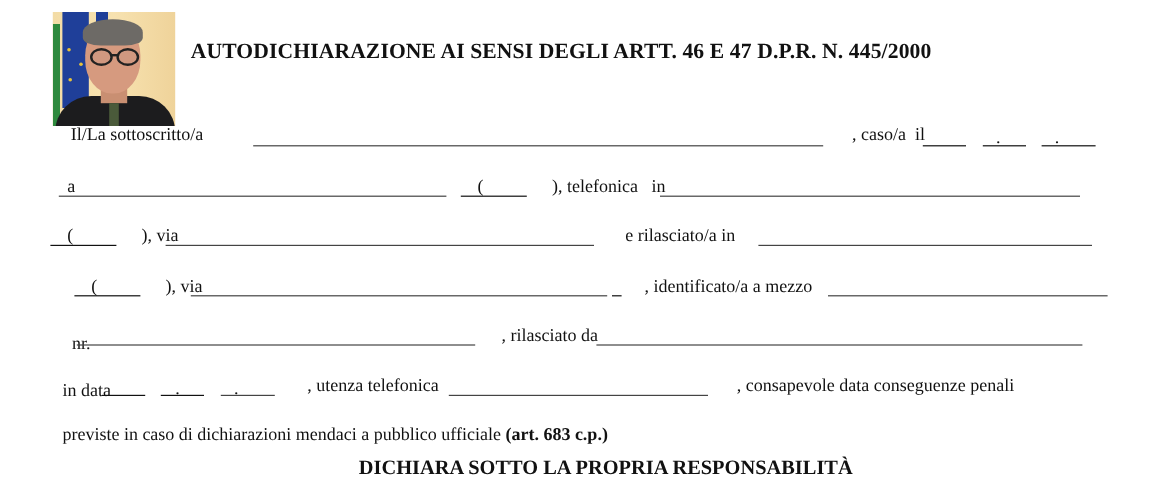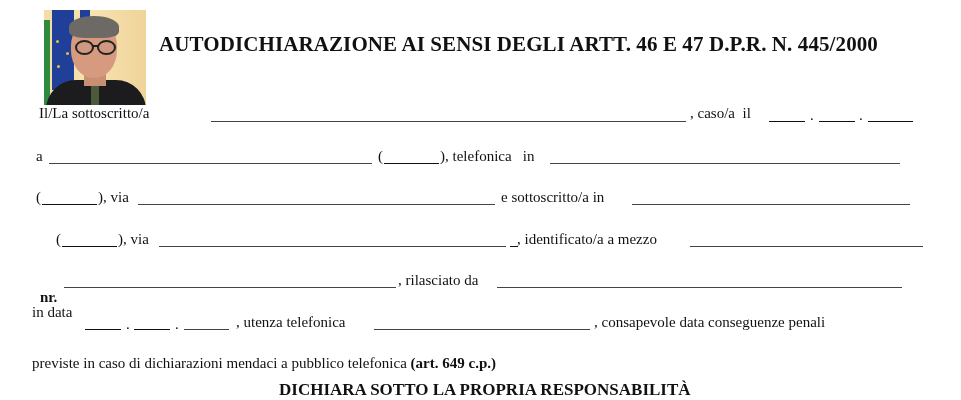--- a/index.html
+++ b/index.html
@@ -1,20 +1,20 @@
 <!DOCTYPE html>
 <html><head>
 <meta charset="utf-8">
 <style>
   html, body { margin:0; padding:0; background:#ffffff; }
   body { width:961px; height:400px; position:relative; overflow:hidden;
          font-family:"Liberation Serif", "DejaVu Serif", serif; color:#111; }
   .abs { position:absolute; white-space:pre; }
-  .t { font-size:15px; line-height:18px; }
-  .title { font-size:21px; font-weight:bold; letter-spacing:0.1px; }
+  .t { font-size:15px; line-height:18px;margin-left:20px; }
+  .title { font-size:18px; font-weight:bold; letter-spacing:0.1px; }
   .bold { font-weight:bold; }
   .field { position:absolute; border-bottom:1.2px solid #444; height:0; }
   .field.dark { border-bottom:1.6px solid #111; }
   
   .photo { position:absolute; left:44px; top:10px; width:102px; height:95px; overflow:hidden;
            background:linear-gradient(90deg,#f3dca6 0%,#f7e2b0 50%,#efd39a 100%); }
   .flag-it { position:absolute; left:0; top:10px; width:6px; height:85px; background:#2f8a3e; }
   .flag-eu { position:absolute; left:8px; top:0; width:22px; height:80px; background:#1f3f99; }
   .flag-eu2 { position:absolute; left:36px; top:0; width:10px; height:10px; background:#1f3f99; }
   .star { position:absolute; width:3px; height:3px; background:#e6c23a; border-radius:50%; }
@@ -65,41 +65,41 @@
 <div class="field" style="left:49px; top:163px; width:323px;"></div>
 <div class="abs t" style="left:378px; top:147px;">(</div>
 <div class="field dark" style="left:384px; top:163px; width:55px;"></div>
 <div class="abs t" style="left:440px; top:147px;">), telefonica   in</div>
 <div class="field" style="left:550px; top:163px; width:350px;"></div>
 
 <div class="abs t" style="left:36px; top:188px;">(</div>
 <div class="field dark" style="left:42px; top:204px; width:55px;"></div>
 <div class="abs t" style="left:98px; top:188px;">), via</div>
 <div class="field" style="left:138px; top:204px; width:357px;"></div>
-<div class="abs t" style="left:501px; top:188px;">e sottoscritto/a in</div>
+<div class="abs t" style="left:501px; top:188px;">e rilasciato/a in</div>
 <div class="field" style="left:632px; top:204px; width:278px;"></div>
 
 <div class="abs t" style="left:56px; top:230px;">(</div>
 <div class="field dark" style="left:62px; top:246px; width:55px;"></div>
 <div class="abs t" style="left:118px; top:230px;">), via</div>
 <div class="field" style="left:159px; top:246px; width:347px;"></div>
 <div class="field dark" style="left:510px; top:246px; width:8px;"></div>
 <div class="abs t" style="left:517px; top:230px;">, identificato/a a mezzo</div>
 <div class="field" style="left:690px; top:246px; width:233px;"></div>
 
-<div class="abs t" style="left:40px; top:288px;font-weight:bold;">nr.</div>
+<div class="abs t" style="left:40px; top:278px;">nr.</div>
 <div class="field" style="left:64px; top:287px; width:332px;"></div>
 <div class="abs t" style="left:398px; top:271px;">, rilasciato da</div>
 <div class="field" style="left:497px; top:287px; width:405px;"></div>
 
-<div class="abs t" style="left:32px; top:303px;text-align:right;">in data</div>
+<div class="abs t" style="left:32px; top:317px;text-align:right;">in data</div>
 <div class="field dark" style="left:85px; top:329px; width:36px;"></div>
 <div class="abs t" style="left:126px; top:315px;">.</div>
 <div class="field dark" style="left:134px; top:329px; width:36px;"></div>
 <div class="abs t" style="left:175px; top:315px;">.</div>
 <div class="field" style="left:184px; top:329px; width:45px;"></div>
 <div class="abs t" style="left:236px; top:313px;">, utenza telefonica</div>
 <div class="field" style="left:374px; top:329px; width:216px;"></div>
 <div class="abs t" style="left:594px; top:313px;">, consapevole data conseguenze penali</div>
 
-<div class="abs t" style="left:32px; top:354px;"><span>previste in caso di dichiarazioni mendaci a pubblico telefonica</span> <span class="bold">(art. 649 c.p.)</span></div>
+<div class="abs t" style="left:32px; top:354px;"><span>previste in caso di dichiarazioni mendaci a pubblico ufficiale</span> <span class="bold">(art. 683 c.p.)</span></div>
 
 <div class="abs t bold" style="left:279px; top:381px; font-size:17px;">DICHIARA SOTTO LA PROPRIA RESPONSABILITÀ</div>
 
 </body></html>

